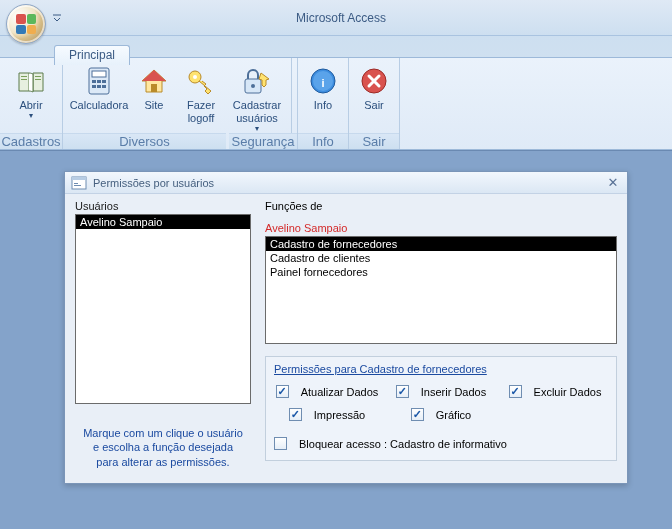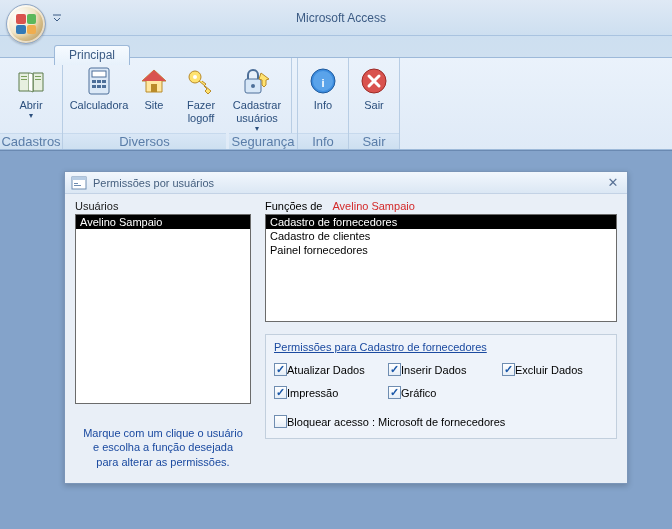--- a/index.html
+++ b/index.html
@@ -103,37 +103,37 @@
   .form-body { padding: 6px 10px 14px; }
   .cols { display:flex; gap:14px; }
   .colL { width:176px; display:flex; flex-direction:column; }
   .colR { flex:1; display:flex; flex-direction:column; }
   .lbl-sm { color:#1a1a1a; margin-bottom:2px; }
   .listbox {
     height: 190px; border:1px solid #6b6b6b; background:#fff; overflow:hidden;
   }
   .listbox .item { padding:1px 4px; color:#000; }
   .listbox .item.sel { background:#000; color:#fff; }
-  .funcs-label { display:flex; gap:10px; margin-bottom:2px;}
+  .funcs-label { display:flex; gap:10px; margin-bottom:2px;flex-direction:column;}
   .funcs-label .who { color:#d42a2a; }
   .funcs-box {
     height:108px; border:1px solid #6b6b6b; background:#fff; overflow:hidden;
   }
   .funcs-box .item{ padding:1px 4px; color:#000;}
   .funcs-box .item.sel{ background:#000; color:#fff;}
   .perm-panel {
     margin-top:12px; border:1px solid #c2cfdd; background:#eef3fa;
     padding:6px 8px 10px;
   }
   .perm-title { color:#1b4aa0; text-decoration:underline; margin-bottom:10px; }
   .perm-grid {
     display:grid; grid-template-columns: 1fr 1fr 1fr; row-gap:10px; column-gap:8px;
     margin-bottom:16px;
   }
-  .chk { display:flex; align-items:center; gap:0; color:#000; }
+  .chk { display:flex; align-items:center; gap:12px; color:#000;justify-content:center; }
   .chk .box {
     width:13px;height:13px;border:1px solid #6f8db1;background:linear-gradient(#fff,#e6eef7);
     display:flex;align-items:center;justify-content:center;
   }
   .chk .box.checked::after{
     content:"✓"; color:#1b58a8; font-size:11px; font-weight:bold; line-height:1;
   }
   .block-row{ display:flex; align-items:center; gap:8px; }
   .hint {
     margin-top:22px; text-align:center; color:#1b4aa0; line-height:1.3;
@@ -351,21 +351,21 @@
                 <span data-name="chk-impressao-label">Impressão</span>
               </label>
               <label class="chk" data-name="chk-grafico">
                 <span class="box checked" data-name="checkbox-icon"></span>
                 <span data-name="chk-grafico-label">Gráfico</span>
               </label>
             </div>
             <div class="block-row">
               <label class="chk" data-name="chk-bloquear">
                 <span class="box" data-name="checkbox-icon"></span>
-                <span data-name="chk-bloquear-label">Bloquear acesso : Microsoft de fornecedores</span>
+                <span data-name="chk-bloquear-label">Bloquear acesso : Cadastro de informativo</span>
               </label>
             </div>
           </div>
         </div>
       </div>
     </div>
   </div>
 </div>
 
 </body></html>

